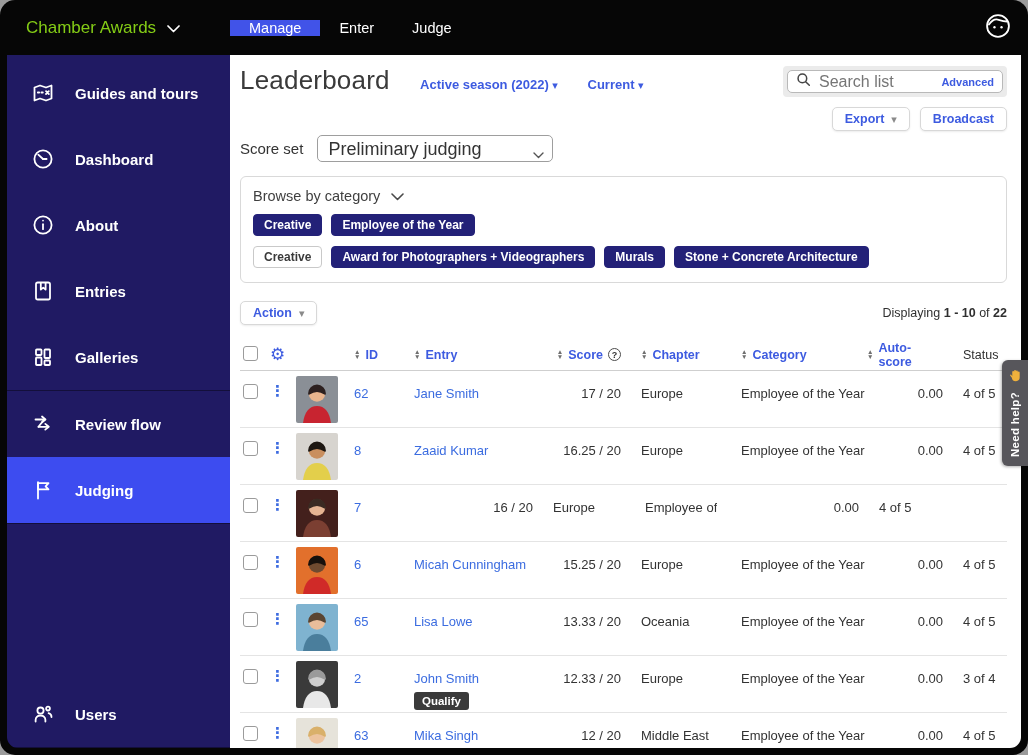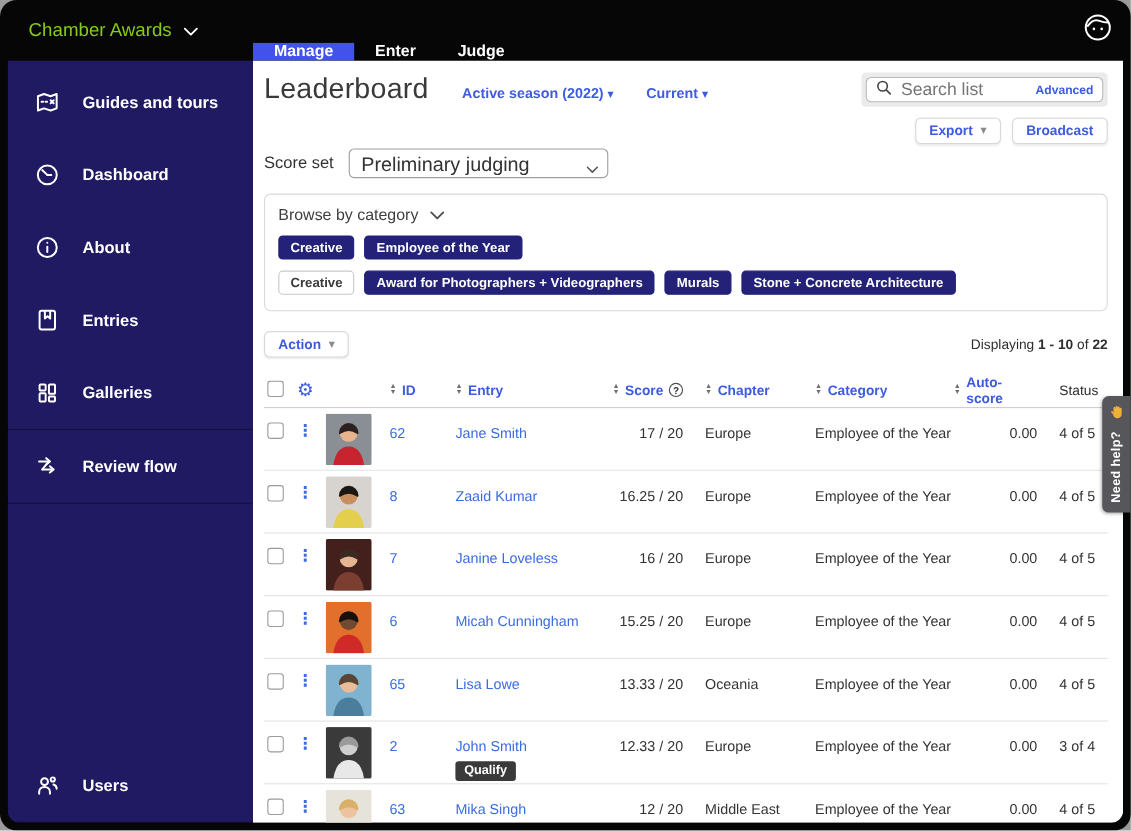--- a/index.html
+++ b/index.html
@@ -10,21 +10,21 @@
   .window {
     width: 1028px; height: 755px; margin: 0 auto; position: relative;
     background: #060606; border-radius: 15px; overflow: hidden;
   }
   
   .topbar { height: 55px; display: flex; align-items: stretch; color: #fff; }
   .brand {
     width: 230px; flex: 0 0 auto; display: flex; align-items: center; gap: 11px;
     padding-left: 26px; font-size: 17px; color: #84cc16; cursor: pointer;
   }
-  .top-tabs { display: flex; align-items: flex-end; font-weight: bold; }
+  .top-tabs { display: flex; align-items: center; }
   .top-tab { display: flex; align-items: center; padding: 0 19px; font-size: 14.5px; cursor: pointer; }
   .top-tab.active { background: #4153e8; }
   .topbar-right { margin-left: auto; display: flex; align-items: center; padding-right: 15px; }
   
   .frame {
     position: absolute; top: 55px; left: 7px; right: 7px; bottom: 7px;
     display: flex; border-radius: 0 0 11px 11px; overflow: hidden;
   }
   .sidebar { width: 223px; flex: 0 0 auto; background: #201a63; display: flex; flex-direction: column; padding-top: 5px; }
   .side-item {
@@ -190,20 +190,27 @@
         <div class="side-item">
           <span class="side-icon"><svg viewBox="0 0 24 24" fill="none" stroke="#fff" stroke-width="1.8" stroke-linecap="round" stroke-linejoin="round">
               <path d="M4.5 7.5 H13.5"></path>
               <path d="M11 4.5 L14.5 7.5 L11 10.2"></path>
               <path d="M13 7.8 L7.5 14.8"></path>
               <path d="M7.5 14.8 H16.5"></path>
               <path d="M14.3 11.9 L17.8 14.8 L14.3 17.6"></path>
             </svg></span>
           <span>Review flow</span>
         </div>
+        <div class="side-item active">
+          <span class="side-icon"><svg viewBox="0 0 24 24" fill="none" stroke="#fff" stroke-width="1.8" stroke-linecap="round" stroke-linejoin="round">
+              <path d="M7 20.5 V4.2"></path>
+              <path d="M7 5.2 H17.5 L14.6 8.3 L17.5 11.4 H7 Z"></path>
+            </svg></span>
+          <span>Judging</span>
+        </div>
         <div class="side-div"></div>
         <div class="side-item push">
           <span class="side-icon"><svg viewBox="0 0 24 24" fill="none" stroke="#fff" stroke-width="1.8" stroke-linecap="round" stroke-linejoin="round">
               <circle cx="9.5" cy="8.6" r="3.1"></circle>
               <path d="M4.6 19.5 v-1.6 c0-2.7 2.2-4.4 4.9-4.4 s4.9 1.7 4.9 4.4 v1.6"></path>
               <circle cx="17" cy="6.6" r="1.9"></circle>
               <path d="M17.6 11.2 c1.8 0.5 2.9 1.9 2.9 3.8"></path>
             </svg></span>
           <span>Users</span>
         </div>
@@ -377,21 +384,20 @@
               <div class="photo-box">
                 <svg width="42" height="47" viewBox="0 0 42 47">
     <rect width="42" height="47" fill="#43201c"></rect>
     <path d="M7 47 q2.5-17 14-17 q11.5 0 14 17 Z" fill="#7b3f32"></path>
     <circle cx="21" cy="17.5" r="8.2" fill="#e5b492"></circle>
     <path d="M21 8.6 a8.9 8.9 0 0 1 8.9 8.9 q0 1.8-1.5 0.9 q-7.4-5-14.8 0 q-1.5 0.9-1.5-0.9 A8.9 8.9 0 0 1 21 8.6 Z" fill="#3a2a22"></path>
   </svg>
               </div>
             </div>
             <div class="td col-id"><span class="rlink">7</span></div>
-            <div class="td col-entry"><span class="rlink">Janine Loveless</span></div>
             <div class="td col-score right">16 / 20</div>
             <div class="td col-chapter">Europe</div>
             <div class="td col-category">Employee of the Year</div>
             <div class="td col-auto_score right">0.00</div>
             <div class="td col-status">4 of 5</div>
           </div>
           <div class="tgrid trow">
             <div class="td chk"><input type="checkbox" style=""></div>
             <div class="td dots">⋮</div>
             <div class="td photo">

